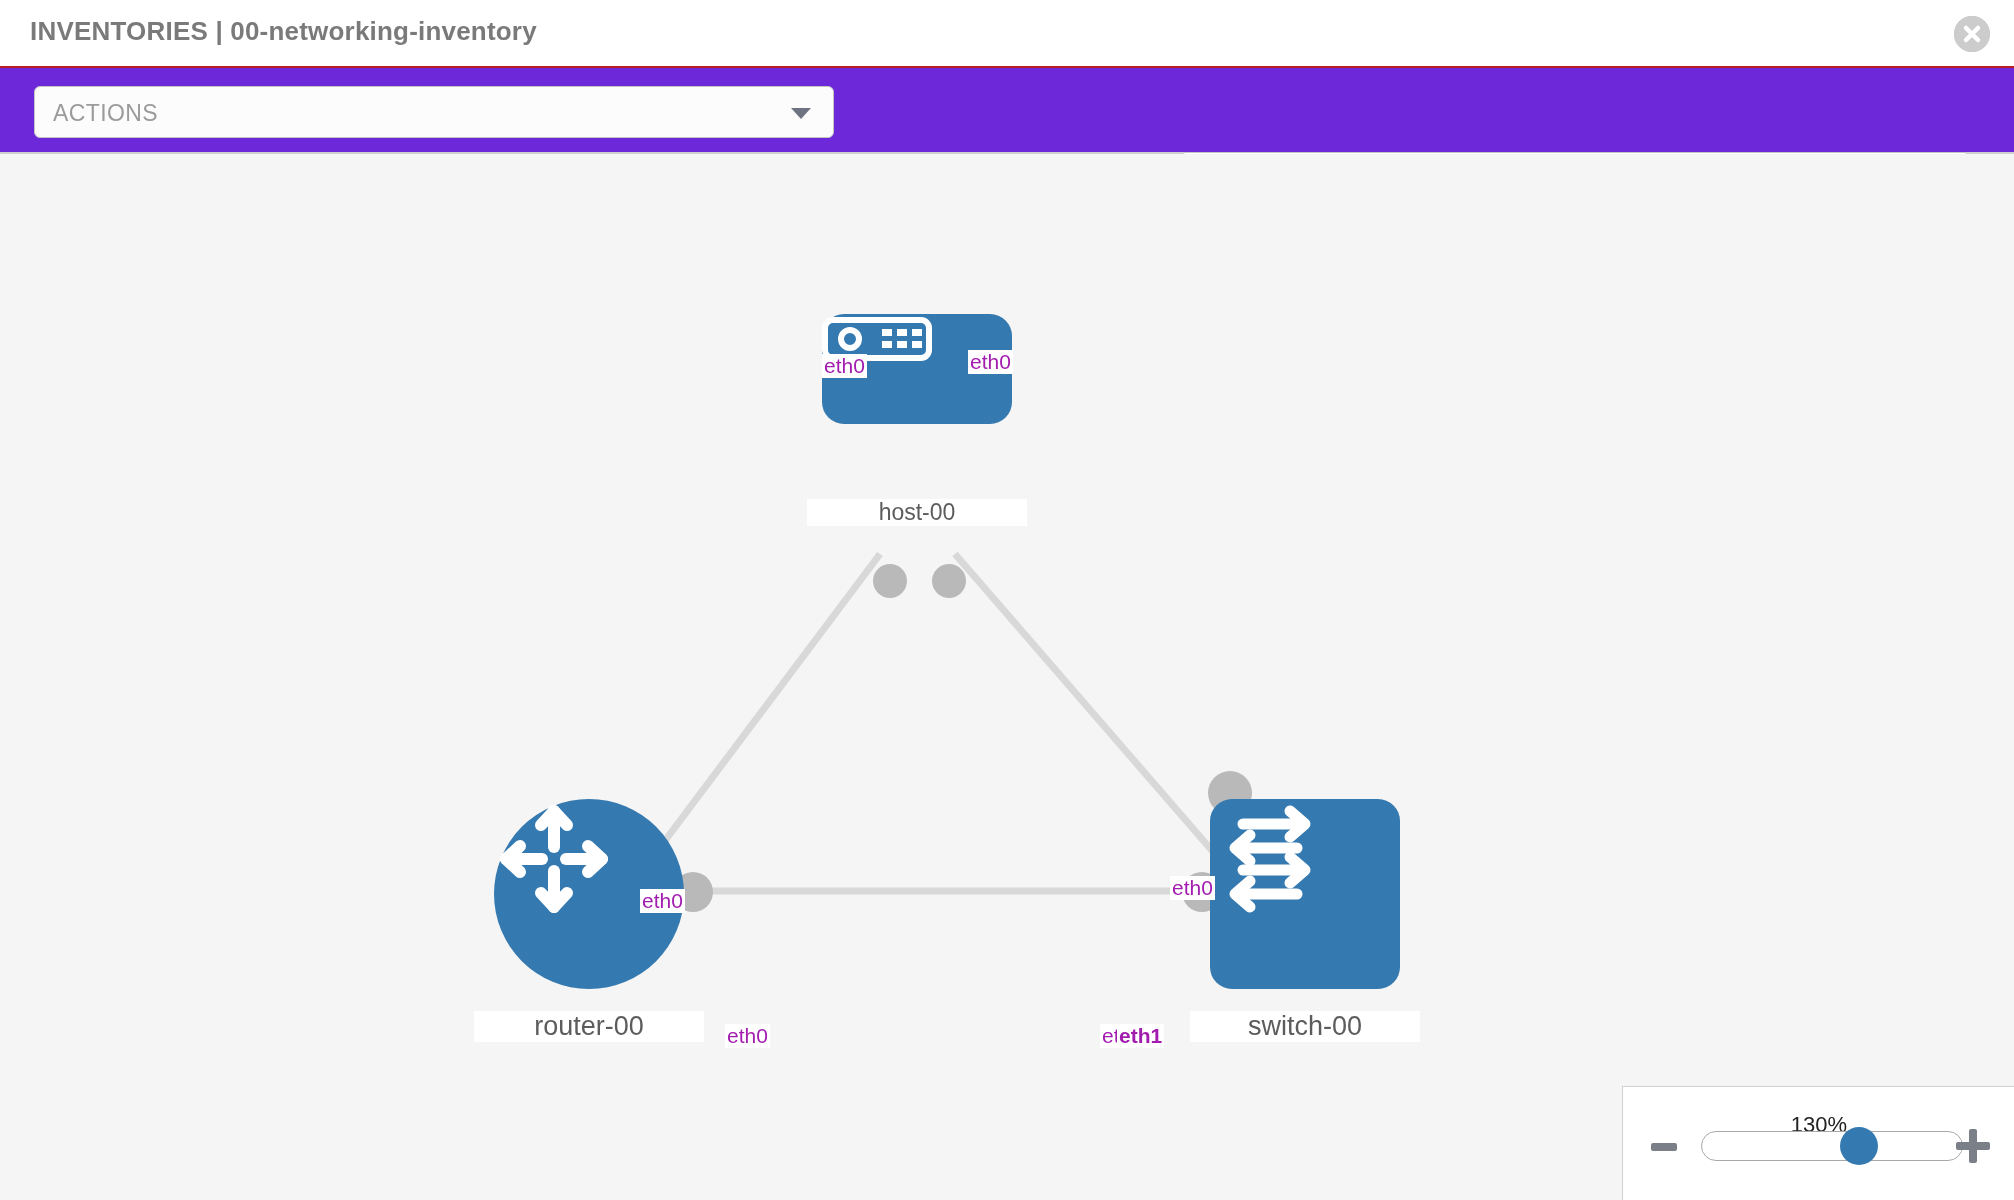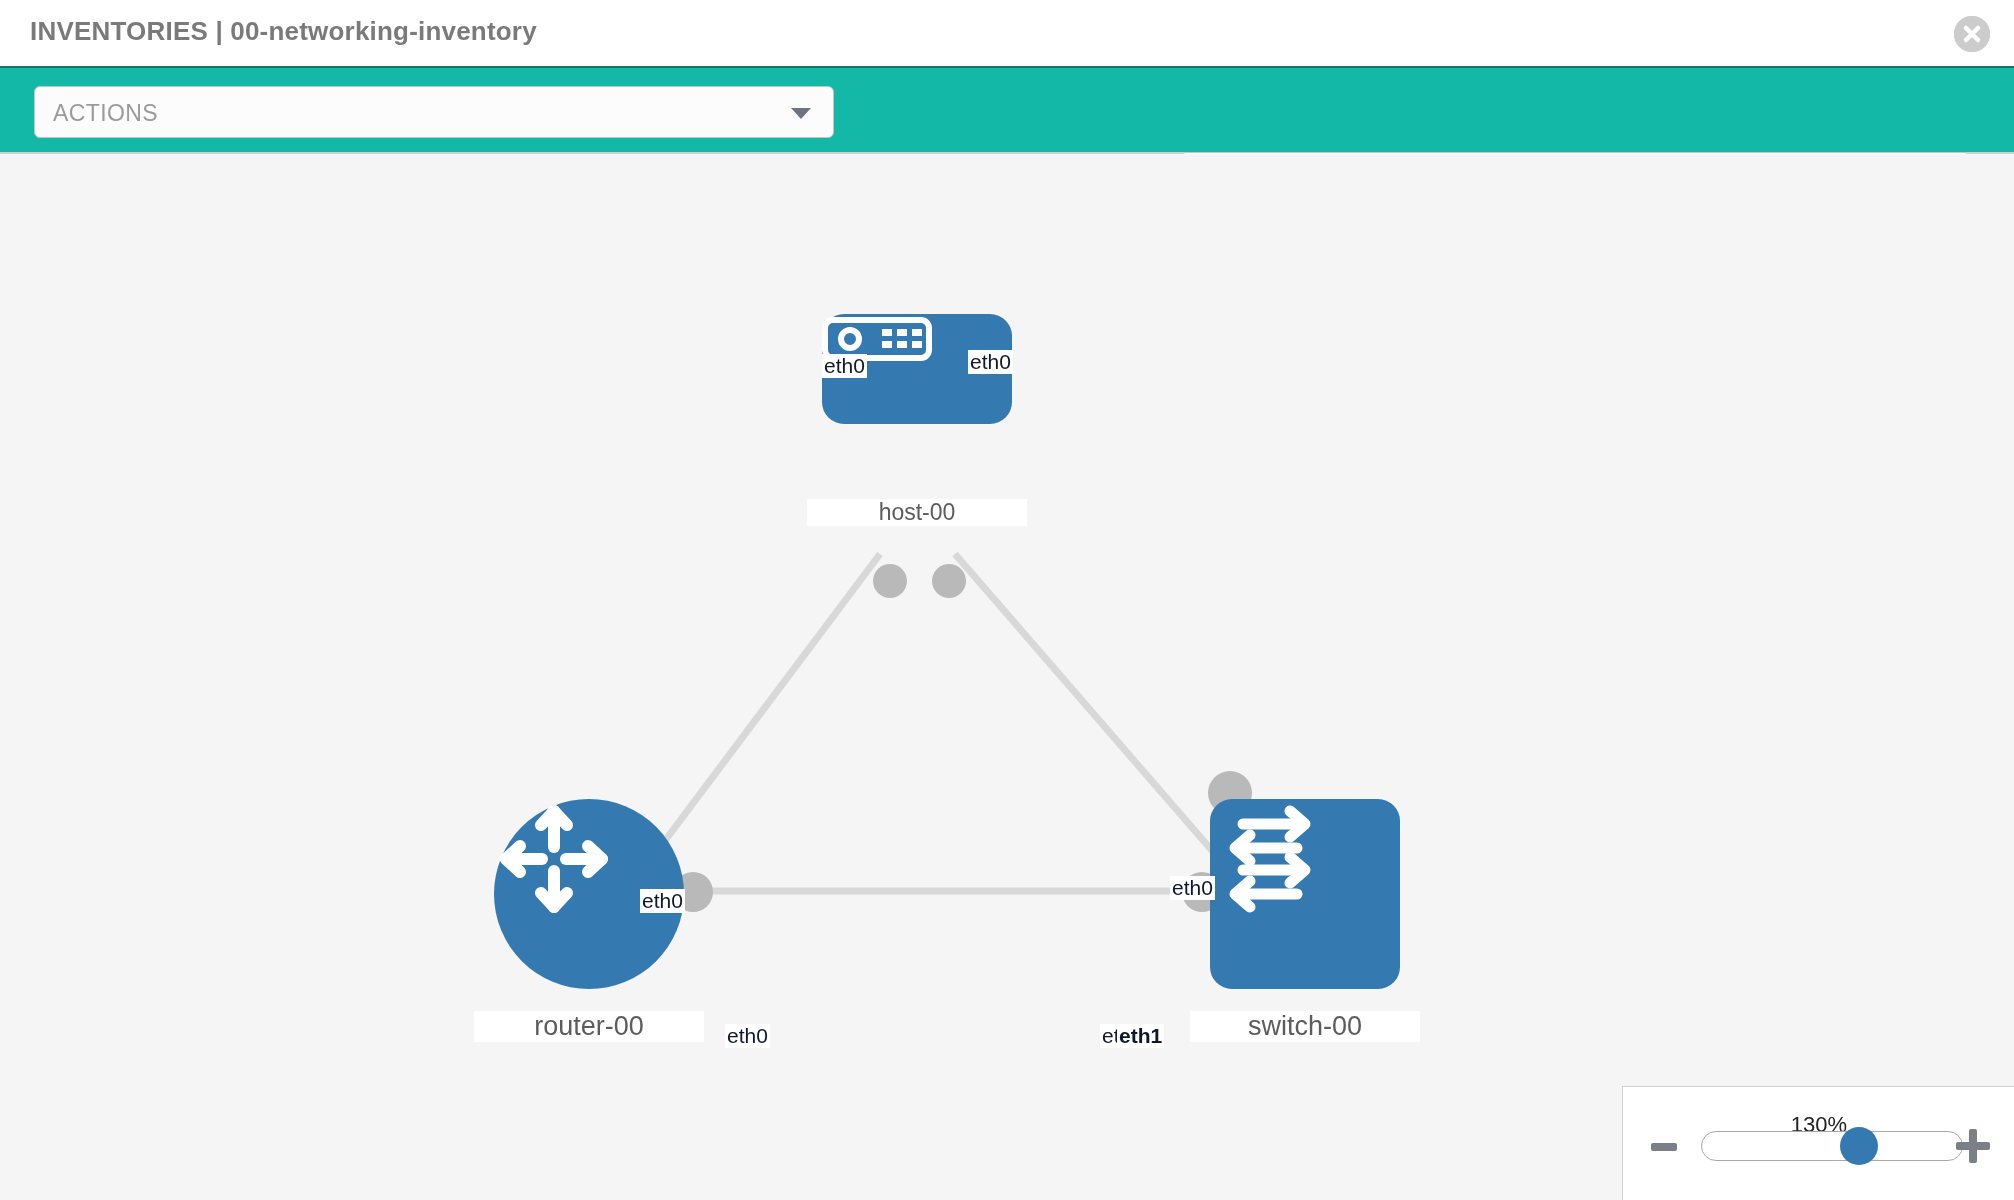--- a/index.html
+++ b/index.html
@@ -9,40 +9,40 @@
     font-family: "Liberation Sans", sans-serif;
     overflow: hidden;
   }
   .app { position: relative; width: 2014px; height: 1200px; }
 
   
   .header {
     position: absolute; top: 0; left: 0;
     width: 2014px; height: 68px;
     background: #ffffff;
-    border-bottom: 2px solid #0f766e;
+    border-bottom: 2px solid #b91c1c;
   }
   .page-title {
     position: absolute; left: 30px; top: 16px;
     font-size: 26px; font-weight: bold;
     color: #7a7a7a; letter-spacing: 0.2px;
     white-space: nowrap;
   }
   .close-btn {
     position: absolute; right: 24px; top: 16px;
     width: 36px; height: 36px; border-radius: 50%;
     background: #cccccc; cursor: pointer;
   }
   .close-btn svg { display: block; width: 36px; height: 36px; }
 
   
   .toolbar {
     position: absolute; top: 68px; left: 0;
     width: 2014px; height: 86px;
-    background: #14b8a6;
+    background: #6d28d9;
     border-bottom: 2px solid #cfcfcf;
   }
   .actions-select {
     position: absolute; left: 34px; top: 18px;
     width: 800px; height: 52px;
     background: #fcfcfc;
     border: 1px solid #c4c4c4;
     border-radius: 6px;
   }
   .actions-select .label {
@@ -100,21 +100,21 @@
   .node-label {
     position: absolute;
     font-size: 27px; color: #5c5c5c;
     background: #ffffff;
     white-space: nowrap;
     padding: 0 3px;
     text-align: center;
   }
   .port-label {
     position: absolute;
-    font-size: 21px; color: #0f172a;
+    font-size: 21px; color: #a21caf;
     background: #ffffff;
     white-space: nowrap;
     padding: 0 2px;
     text-align: center;
   }
   .connector {
     position: absolute;
     background: #b9b9b9;
     border-radius: 50%;
   }

